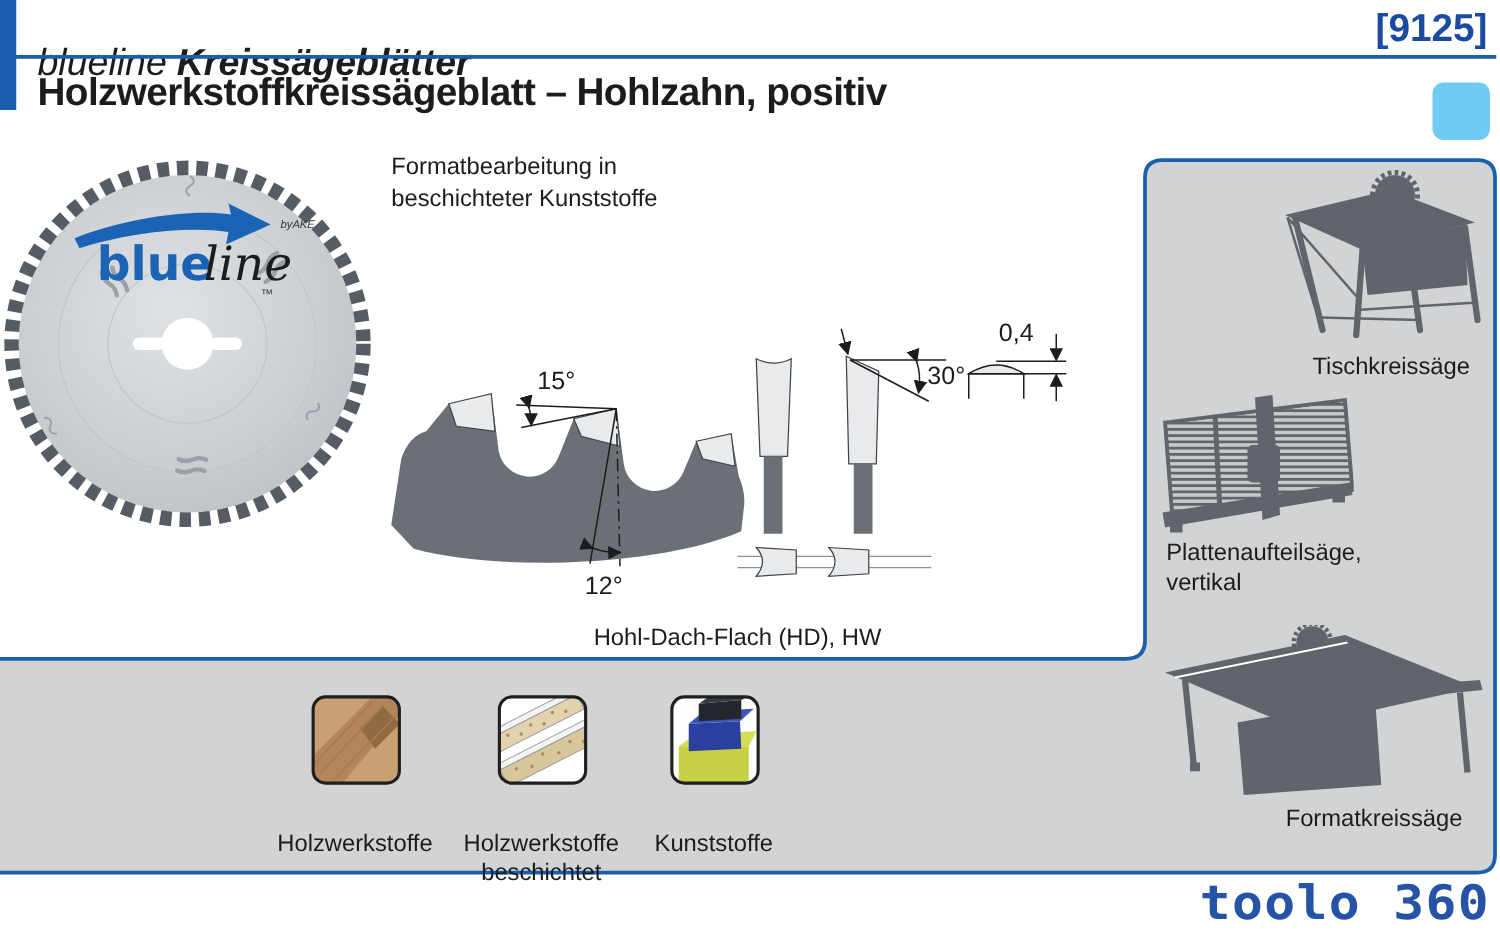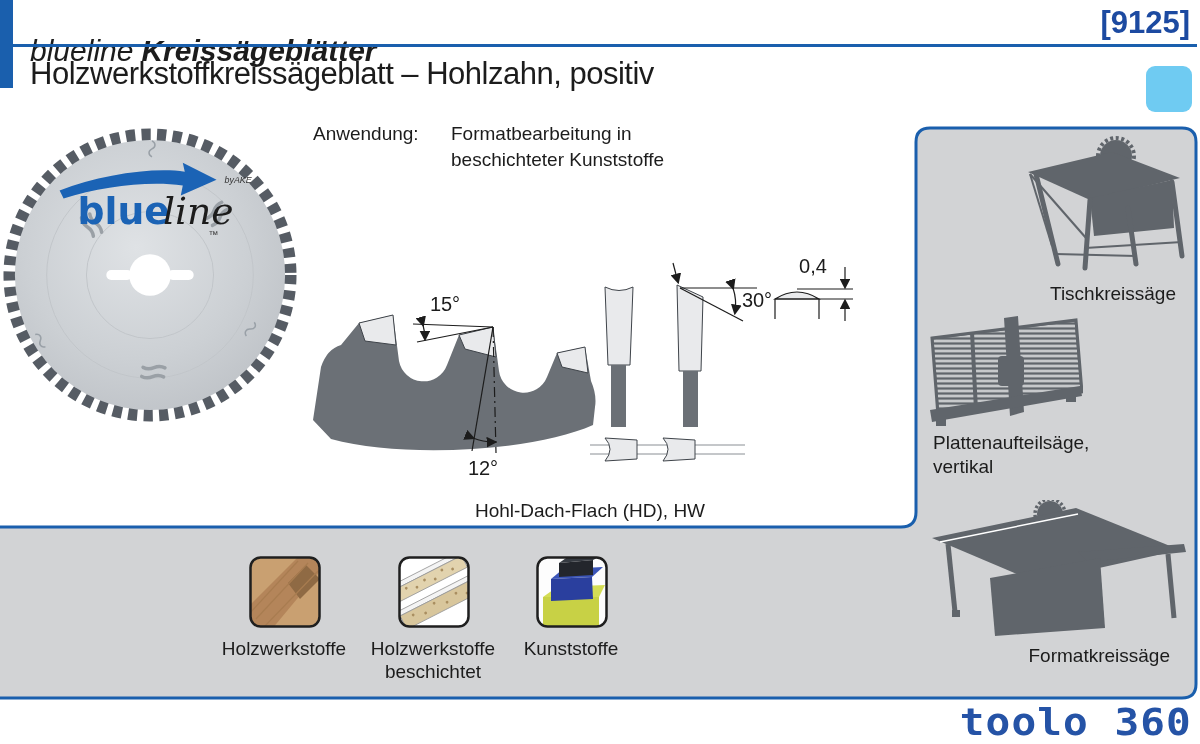--- a/index.html
+++ b/index.html
@@ -7,36 +7,36 @@
        font-family:"Liberation Sans",sans-serif;color:#1c1c1c;}
   .abs{position:absolute;}
 
   
   .leftbar{left:0;top:0;width:13px;height:88px;background:#1a5fad;}
   .brand{left:30px;top:6px;font-size:30px;font-style:italic;white-space:nowrap;margin-top:28px;}
   .brand .b1{font-weight:400;}
   .brand .b2{font-weight:700;margin-left:8px;}
   .code{right:10px;top:5px;font-size:31px;font-weight:700;color:#1c4aa1;}
   .divider{left:0;top:44px;width:1197px;height:3px;background:#1a5fad;}
-  .pagetitle{left:30px;top:56px;font-size:31px;font-weight:400;letter-spacing:-0.5px;}
+  .pagetitle{left:30px;top:56px;font-size:31px;font-weight:700;letter-spacing:-0.5px;}
   .tab{left:1146px;top:66px;width:46px;height:46px;border-radius:9px;background:#6fcbf2;}
 
   
   .app{left:313px;top:121px;font-size:19px;line-height:26px;display:flex;}
   .app .lbl{width:138px;}
   .caption{left:420px;top:481px;width:340px;text-align:center;font-size:19px;margin-top:19px;}
 
   
   .mlabel{font-size:19px;line-height:24px;color:#1c1c1c;}
   .m1l{left:1023px;top:282px;width:180px;text-align:center;}
   .m2l{left:933px;top:431px;width:220px;text-align:left;}
   .m3l{left:950px;top:644px;width:220px;text-align:right;}
 
   
-  .matlabel{font-size:19px;line-height:23px;text-align:center;}
+  .matlabel{font-size:19px;line-height:23px;text-align:center;margin-top:27px;}
   .mat1{left:214px;top:637px;width:140px;}
   .mat2{left:351px;top:637px;width:164px;}
   .mat3{left:509px;top:637px;width:124px;}
 
   
   .footlogo{right:8px;top:700px;font-family:"DejaVu Sans Mono",monospace;
             font-weight:700;font-size:38px;color:#2553a6;letter-spacing:1px;
             transform:scaleX(1.08);transform-origin:right center;}
 </style>
 </head>
@@ -98,21 +98,20 @@
   <g transform="translate(58,40)">
     <path d="M0,24 C40,8 95,0 126,5 L124,-4 L158,13 L122,29 L124,19 C90,14 42,20 4,32 Z" fill="#1b63b5"></path>
     <text x="18" y="58" font-size="38" font-weight="600" fill="#1b63b5" font-family="&quot;DejaVu Sans&quot;,sans-serif">blue</text>
     <text x="104" y="58" font-size="38" font-style="italic" fill="#1c1c1c" font-family="&quot;DejaVu Serif&quot;,serif">line</text>
     <text x="166" y="16" font-size="9" font-style="italic" fill="#333">byAKE</text>
     <text x="150" y="72" font-size="10" fill="#333">™</text>
   </g>
 </svg>
 
 <div class="abs app">
-  <div class="lbl">Anwendung:</div>
   <div>
     <div>Formatbearbeitung in</div>
     <div>beschichteter Kunststoffe</div>
   </div>
 </div>
 
 <svg class="abs" style="left:305px;top:255px;" width="570" height="235" viewBox="0 0 570 235">
   <defs>
     <marker id="ah" markerWidth="9" markerHeight="9" refX="7" refY="4.5" orient="auto">
       <path d="M0,0 L9,4.5 L0,9 Z" fill="#1c1c1c"></path>

